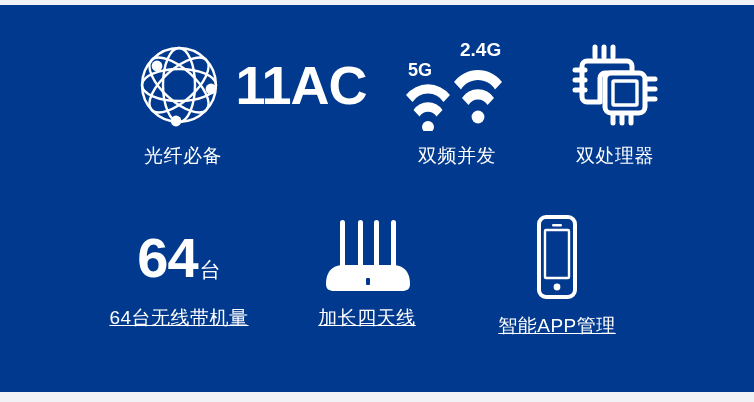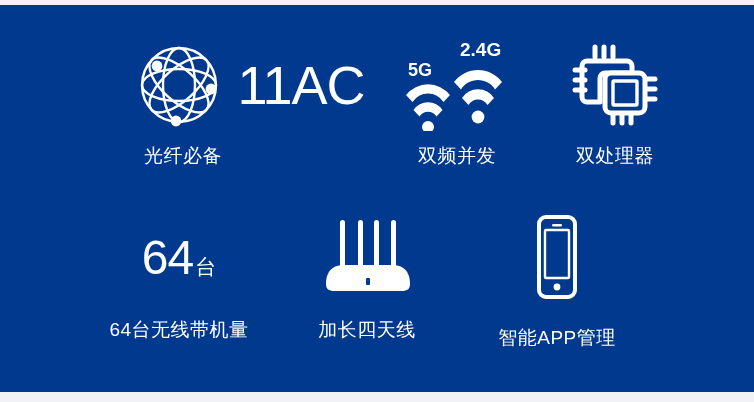--- a/index.html
+++ b/index.html
@@ -46,39 +46,39 @@
   }
   .r2 .icon-box { height: 95px; }
 
   .label {
     color: #ffffff;
     font-size: 19px;
     letter-spacing: 0.5px;
     white-space: nowrap;
   }
   .r1-label { margin-top: 8px; }
-  .r2-label { margin-top: 12px; font-size: 19px; }
+  .r2-label { font-size: 19px; text-decoration: underline; }
 
   
   .bigtext {
     color: #ffffff;
     font-size: 54px;
-    font-weight: normal;
+    font-weight: bold;
     letter-spacing: -1px;
     line-height: 1;
   }
   
   .num-wrap {
     display: flex;
     align-items: baseline;
     color: #ffffff;
   }
   .num-big {
-    font-size: 48px;
-    font-weight: normal;
+    font-size: 56px;
+    font-weight: bold;
     line-height: 1;
     letter-spacing: -1px;
   }
   .num-unit {
     font-size: 21px;
     margin-left: 2px;
     line-height: 1;
   }
   .wifi-label {
     fill: #ffffff;

